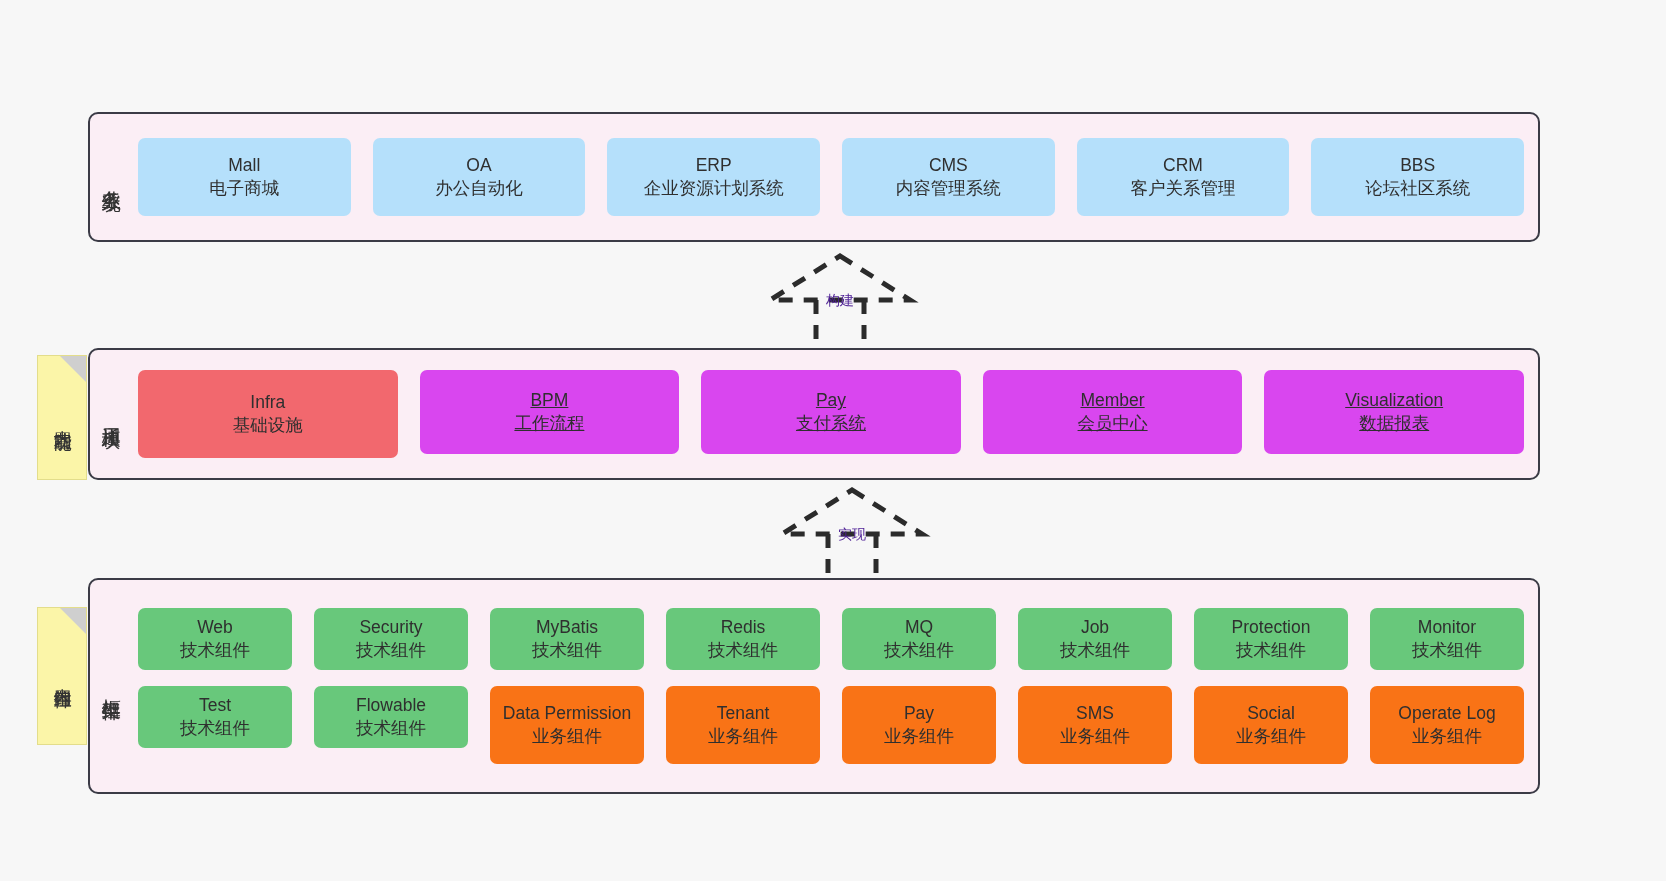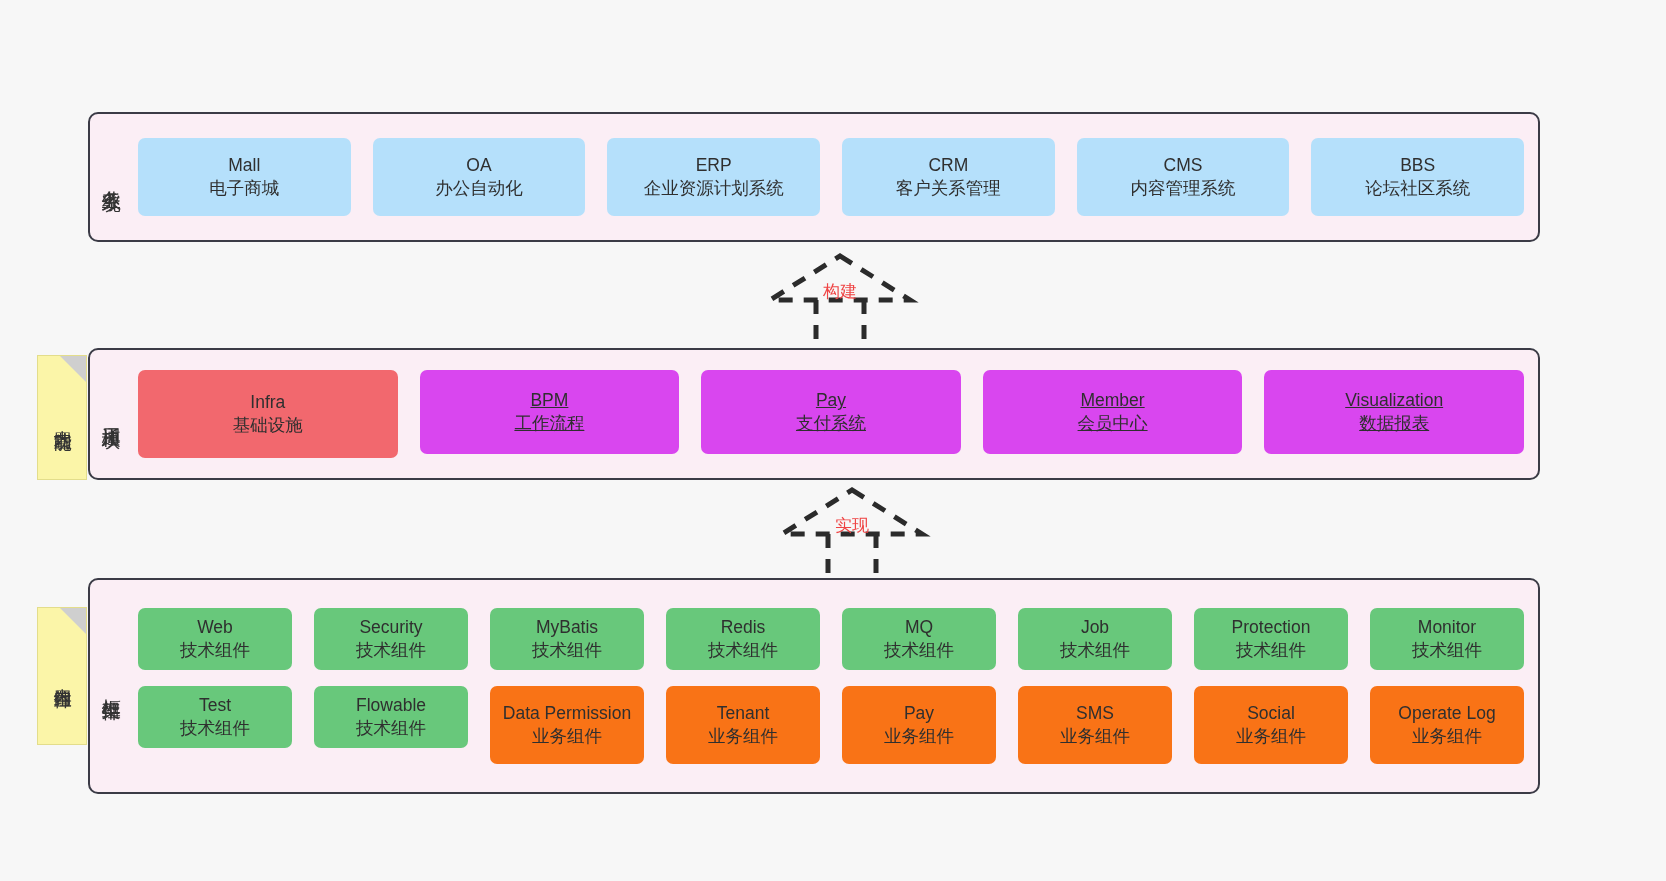--- a/index.html
+++ b/index.html
@@ -120,23 +120,23 @@
   }
   .arrow svg {
     position: absolute;
     inset: 0;
     overflow: visible;
   }
   .arrow .arrow-label {
     position: absolute;
     left: 50%;
     transform: translateX(-50%);
-    top: 28px;
-    font-size: 17px;
-    color: #ef4444;
+    top: 40px;
+    font-size: 14px;
+    color: #4c1d95;
     background: transparent;
     white-space: nowrap;
     user-select: none;
   }
 
   
   #layer-business { left: 88px;  top: 112px; width: 1452px; height: 130px; }
   #layer-common   { left: 88px;  top: 348px; width: 1452px; height: 132px; }
   #layer-framework{ left: 88px;  top: 578px; width: 1452px; height: 216px; }
 
@@ -165,27 +165,27 @@
           <span class="ln">OA</span>
           <span class="ln">办公自动化</span>
         </div>
 
         <div class="card blue">
           <span class="ln">ERP</span>
           <span class="ln">企业资源计划系统</span>
         </div>
 
         <div class="card blue">
+          <span class="ln">CMS</span>
+          <span class="ln">内容管理系统</span>
+        </div>
+
+        <div class="card blue">
           <span class="ln">CRM</span>
           <span class="ln">客户关系管理</span>
-        </div>
-
-        <div class="card blue">
-          <span class="ln">CMS</span>
-          <span class="ln">内容管理系统</span>
         </div>
 
         <div class="card blue">
           <span class="ln">BBS</span>
           <span class="ln">论坛社区系统</span>
         </div>
 
       </div>
     </div>
   </div>

